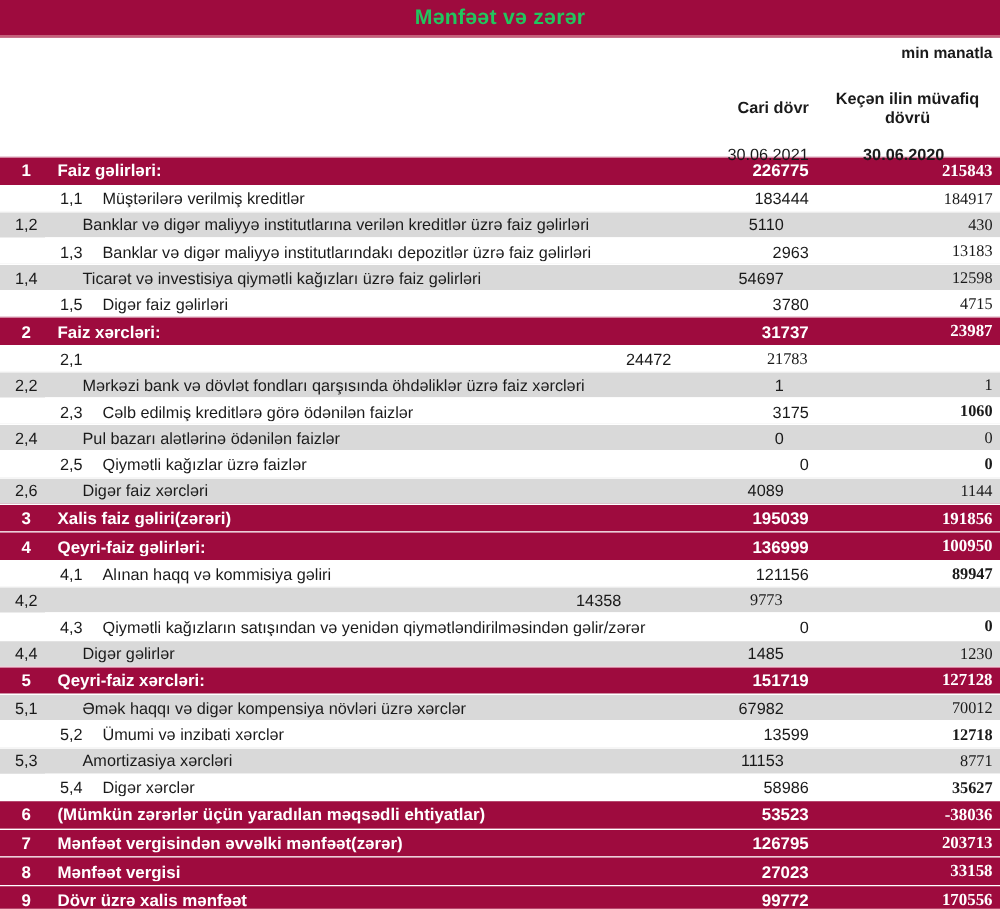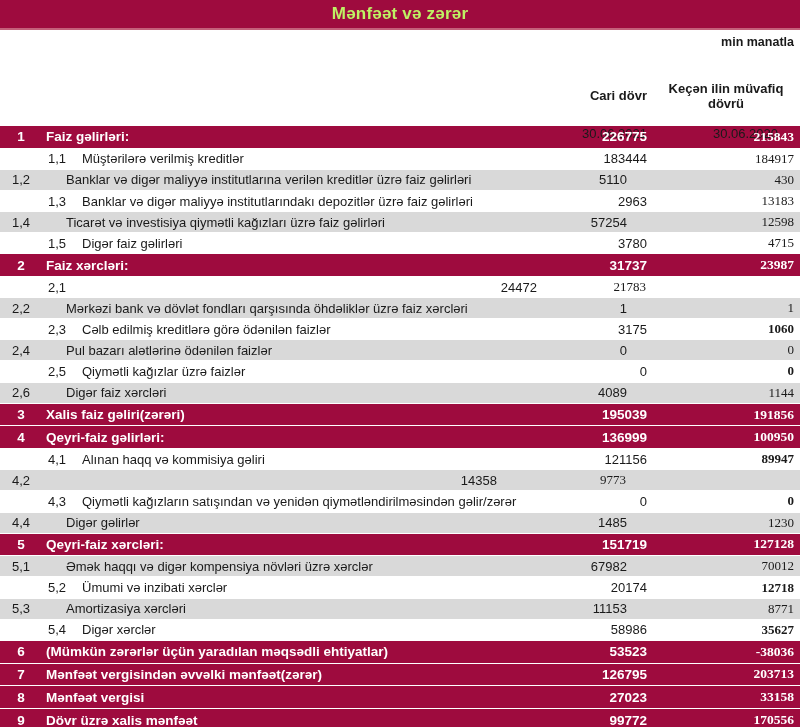--- a/index.html
+++ b/index.html
@@ -12,36 +12,36 @@
   *{margin:0;padding:0;box-sizing:border-box;}
   html,body{width:800px;height:727px;overflow:hidden;background:#fff;
     font-family:"Liberation Sans","DejaVu Sans",sans-serif;color:var(--ink);}
 
   
   .title-bar{
     height:30px;background:var(--maroon);
     border-bottom:2px solid var(--rose);
     display:flex;align-items:center;justify-content:center;
   }
-  .title-bar .title{color:#bef264;font-weight:bold;font-size:17px;letter-spacing:.2px;}
+  .title-bar .title{color:#22c55e;font-weight:bold;font-size:17px;letter-spacing:.2px;}
 
   
   .header-zone{height:95px;padding-top:5px;}
   .unit-note{
     text-align:right;padding-right:6px;font-weight:bold;font-size:12.5px;height:18px;
   }
   .grid{display:grid;grid-template-columns:42px 1fr 110px 148px;}
-  .col-headers{align-items:center;height:46px;margin-top:20px;}
+  .col-headers{align-items:center;height:46px;margin-top:10px;}
   .col-header{font-weight:bold;font-size:13px;line-height:1.18;}
   .col-header.current{text-align:right;padding-right:5px;}
   .col-header.previous{text-align:center;padding:0 3px;}
   .dates-row{height:22px;align-items:center;margin-top:3px;}
   .date{font-size:13px;}
   .date.current{text-align:right;padding-right:5px;}
-  .date.previous{text-align:right;padding-right:22px;}
+  .date.previous{text-align:center;padding-right:6px;font-weight:bold;}
 
   
   .table{width:800px;}
   .row{
     display:grid;grid-template-columns:42px 1fr 110px 148px;
     align-items:center;height:21.1px;border-top:1px solid #fff;
     font-size:13px;
   }
   .row.shade-gray{background:var(--gray);gap:20px;}
   .row.shade-white{background:var(--white);margin-left:36px;}
@@ -99,21 +99,21 @@
     </div>
     <div class="row data shade-white">
       <div class="cell num">1,3</div>
       <div class="cell label">Banklar və digər maliyyə institutlarındakı depozitlər üzrə faiz gəlirləri</div>
       <div class="cell val val1">2963</div>
       <div class="cell val val2">13183</div>
     </div>
     <div class="row data shade-gray">
       <div class="cell num">1,4</div>
       <div class="cell label">Ticarət və investisiya qiymətli kağızları üzrə faiz gəlirləri</div>
-      <div class="cell val val1">57254</div>
+      <div class="cell val val1">54697</div>
       <div class="cell val val2">12598</div>
     </div>
     <div class="row data shade-white">
       <div class="cell num">1,5</div>
       <div class="cell label">Digər faiz gəlirləri</div>
       <div class="cell val val1">3780</div>
       <div class="cell val val2">4715</div>
     </div>
     <div class="row header">
       <div class="cell num">2</div>
@@ -199,21 +199,21 @@
     </div>
     <div class="row data shade-gray">
       <div class="cell num">5,1</div>
       <div class="cell label">Əmək haqqı və digər kompensiya növləri üzrə xərclər</div>
       <div class="cell val val1">67982</div>
       <div class="cell val val2">70012</div>
     </div>
     <div class="row data shade-white">
       <div class="cell num">5,2</div>
       <div class="cell label">Ümumi və inzibati xərclər</div>
-      <div class="cell val val1">20174</div>
+      <div class="cell val val1">13599</div>
       <div class="cell val val2 bold">12718</div>
     </div>
     <div class="row data shade-gray">
       <div class="cell num">5,3</div>
       <div class="cell label">Amortizasiya xərcləri</div>
       <div class="cell val val1">11153</div>
       <div class="cell val val2">8771</div>
     </div>
     <div class="row data shade-white">
       <div class="cell num">5,4</div>

